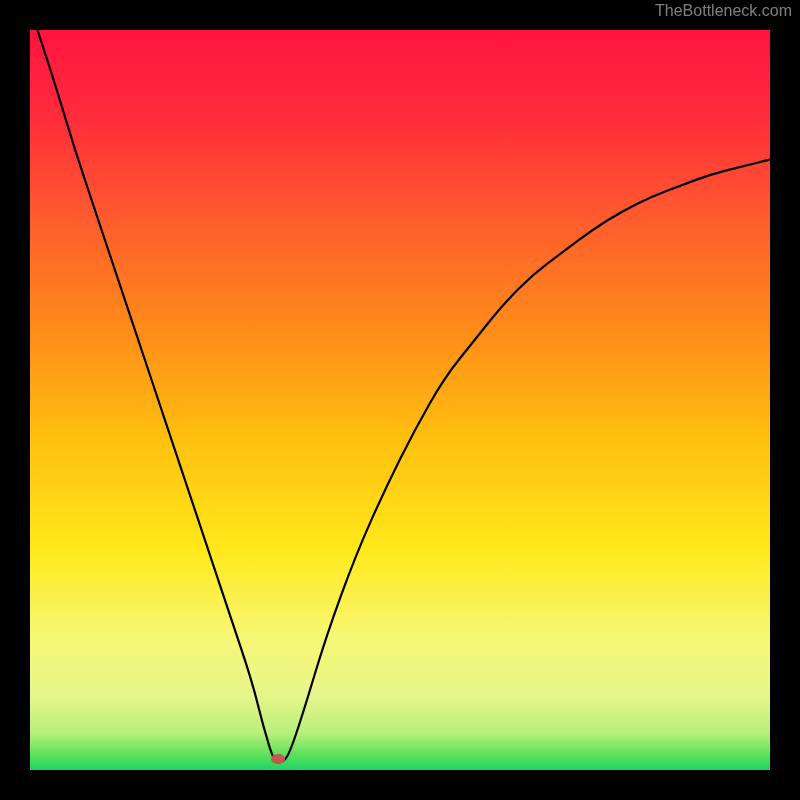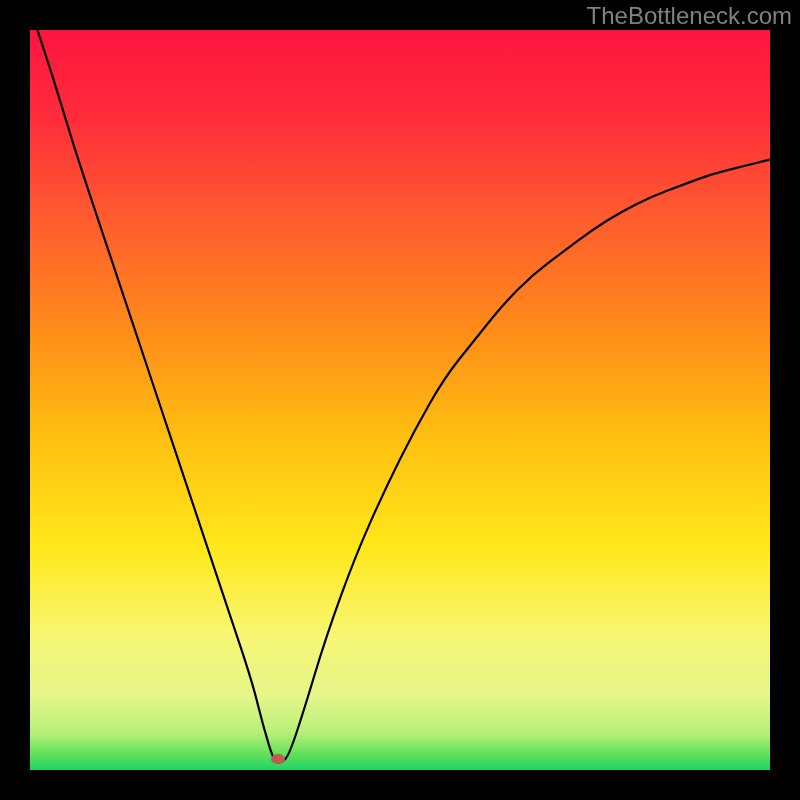--- a/index.html
+++ b/index.html
@@ -9,21 +9,21 @@
     background: #000;
     position: relative;
     overflow: hidden;
     font-family: Arial, Helvetica, sans-serif;
   }
   .watermark {
     position: absolute;
     top: 2px;
     right: 8px;
     color: #808080;
-    font-size: 24px;
+    font-size: 16px;
     z-index: 10;
   }
   .plot-area {
     position: absolute;
     left: 30px;
     top: 30px;
     width: 740px;
     height: 740px;
   }
   .gradient-bg {

